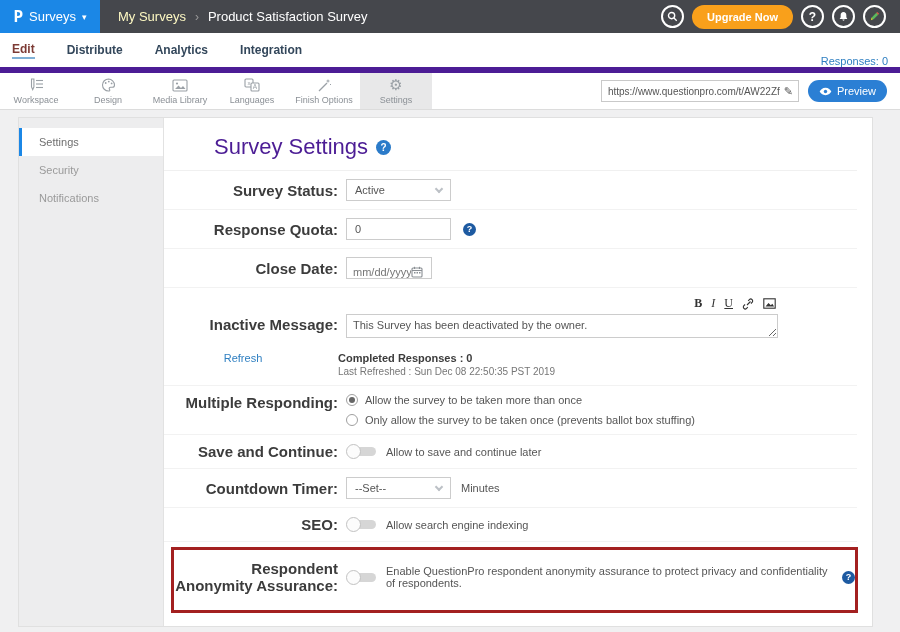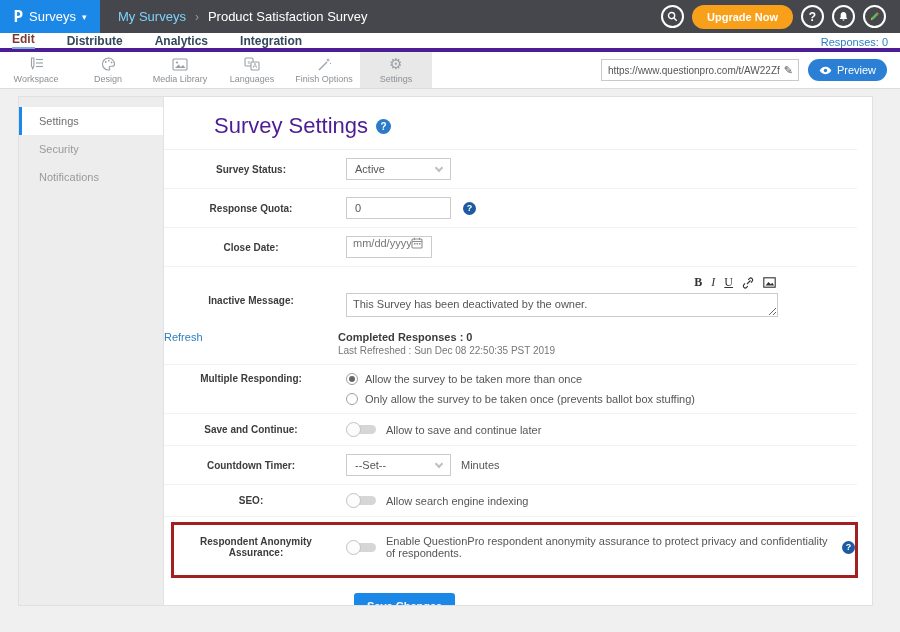--- a/index.html
+++ b/index.html
@@ -7,32 +7,32 @@
     font-family:"Liberation Sans", sans-serif; }
 
   
   .topbar { height:33px; background:#45474c; display:flex; align-items:stretch; }
   .logo-area { width:100px; background:#1b87e6; display:flex; align-items:center;
     justify-content:center; gap:6px; color:#fff; cursor:pointer; }
   .logo-p { font-size:16px; font-weight:bold; font-family:"DejaVu Sans Mono", monospace; }
   .logo-name { font-size:13px; }
   .logo-caret { font-size:9px; margin-top:1px; }
   .crumbs { display:flex; align-items:center; margin-left:18px; gap:9px; font-size:13px; }
-  .crumb-parent { color:#7dd3fc; cursor:pointer; }
+  .crumb-parent { color:#fef9c3; cursor:pointer; }
   .crumb-sep { color:#9a9a9a; font-size:12px; }
   .crumb-current { color:#ffffff; }
   .top-actions { margin-left:auto; display:flex; align-items:center; gap:8px; padding-right:14px; }
   .circle-btn { width:23px; height:23px; border:2px solid #fff; border-radius:50%;
     display:flex; align-items:center; justify-content:center; color:#fff;
     font-size:12px; font-weight:bold; cursor:pointer; }
   .upgrade-btn { background:#f9a01b; color:#fff; font-size:11px; font-weight:bold;
     border:none; border-radius:12px; padding:6px 15px; cursor:pointer; }
 
   
-  .navrow { height:19px; background:#fff; border-bottom:4px solid #4c1d95;
+  .navrow { height:40px; background:#fff; border-bottom:6px solid #4c1d95;
     display:flex; align-items:flex-end; }
   .nav-tab { padding:0 16px; height:100%; display:flex; align-items:center;
     font-size:12px; font-weight:bold; color:#33475b; cursor:pointer; }
   .nav-tab:first-child { padding-left:12px; }
   .nav-tab.active span { color:#7d3b35; border-bottom:2px solid #7fb0d6; padding-bottom:1px; }
   .responses { margin-left:auto; padding-right:12px; font-size:11px; color:#2e7fc1; }
 
   
   .toolrow { height:37px; background:#fff; border-bottom:1px solid #dcdcdc; display:flex; }
   .tool-tab { width:72px; display:flex; flex-direction:column; align-items:center;
@@ -65,46 +65,46 @@
     gap:8px; border-bottom:1px solid #f0f0f0; }
   .page-title { font-size:22px; color:#4c1d95; }
   .qdot { width:13px; height:13px; border-radius:50%; background:#1d5aa1; color:#fff;
     font-size:9px; font-weight:bold; display:inline-flex; align-items:center;
     justify-content:center; flex:0 0 auto; cursor:pointer; }
   .qdot.big { width:15px; height:15px; background:#2b7bc9; font-size:10px; }
 
   .form-row { display:flex; align-items:center; margin-right:15px;
     border-bottom:1px solid #f2f2f2; padding:8px 0; }
   .form-row.noline { border-bottom:none; }
-  .form-label { width:182px; min-width:182px; text-align:center; padding-right:8px;
-    font-size:10px; font-weight:bold; color:#3c3c3c; }
+  .form-label { width:182px; min-width:182px; text-align:right; padding-right:8px;
+    font-size:15px; font-weight:bold; color:#3c3c3c; }
   .select-box { width:105px; height:22px; border:1px solid #ccc; display:flex;
     align-items:center; justify-content:space-between; padding:0 8px; font-size:11px;
     color:#555; cursor:pointer; background:#fff; }
   .chev { width:6px; height:6px; border-right:2px solid #bcc1c6; border-bottom:2px solid #bcc1c6;
     transform:rotate(45deg); margin-top:-3px; }
   .text-input { width:105px; height:22px; border:1px solid #ccc; padding:0 8px;
     font-size:11px; color:#555; font-family:"Liberation Sans", sans-serif; outline:none; }
   .date-box { width:86px; height:22px; border:1px solid #ccc; display:flex;
-    align-items:flex-start; padding:0 6px; background:#fff; }
+    align-items:flex-end; padding:0 6px; background:#fff; }
   .date-box input { border:none; outline:none; width:58px; font-size:11px; color:#999;
     font-family:"Liberation Sans", sans-serif; }
   .ml12 { margin-left:12px; }
 
   .editor-col { width:432px; }
   .editor-toolbar { display:flex; justify-content:flex-end; align-items:center; gap:9px;
     padding:0 2px 3px 0; font-family:"Liberation Serif", serif; font-size:12px; color:#333; }
   .fmt { cursor:pointer; }
   .fmt.b { font-weight:bold; }
   .fmt.i { font-style:italic; }
   .fmt.u { text-decoration:underline; }
   .editor-col textarea { width:100%; height:24px; border:1px solid #ccc; font-size:11px;
     color:#555; padding:4px 6px; resize:vertical; font-family:"Liberation Sans", sans-serif; }
 
-  .refresh-link { display:block; width:174px; min-width:174px; text-align:left;
+  .refresh-link { display:block; width:174px; min-width:174px; text-align:center;
     padding-right:16px; font-size:11px; color:#2e7fc1; text-decoration:none; }
   .refresh-info .line1 { font-size:11px; font-weight:bold; color:#3c3c3c; }
   .refresh-info .line2 { font-size:10px; color:#777; margin-top:2px; }
 
   .radio-group { display:flex; flex-direction:column; gap:8px; }
   .radio-opt { display:flex; align-items:center; gap:7px; font-size:11px; color:#555; cursor:pointer;text-align:center; }
   .radio { width:12px; height:12px; border:1px solid #a0a0a0; border-radius:50%;
     background:#fff; position:relative; flex:0 0 auto; }
   .radio.sel::after { content:""; position:absolute; inset:2px; background:#666; border-radius:50%; }
 

